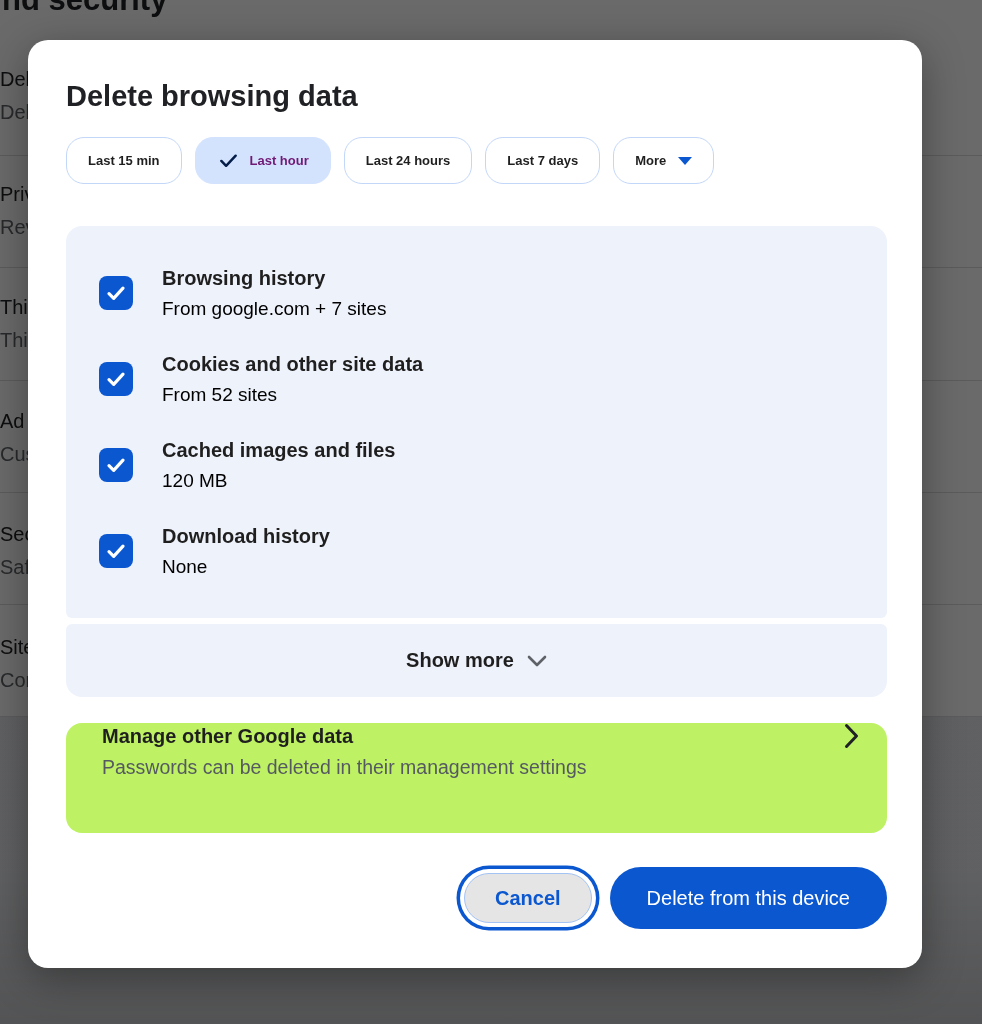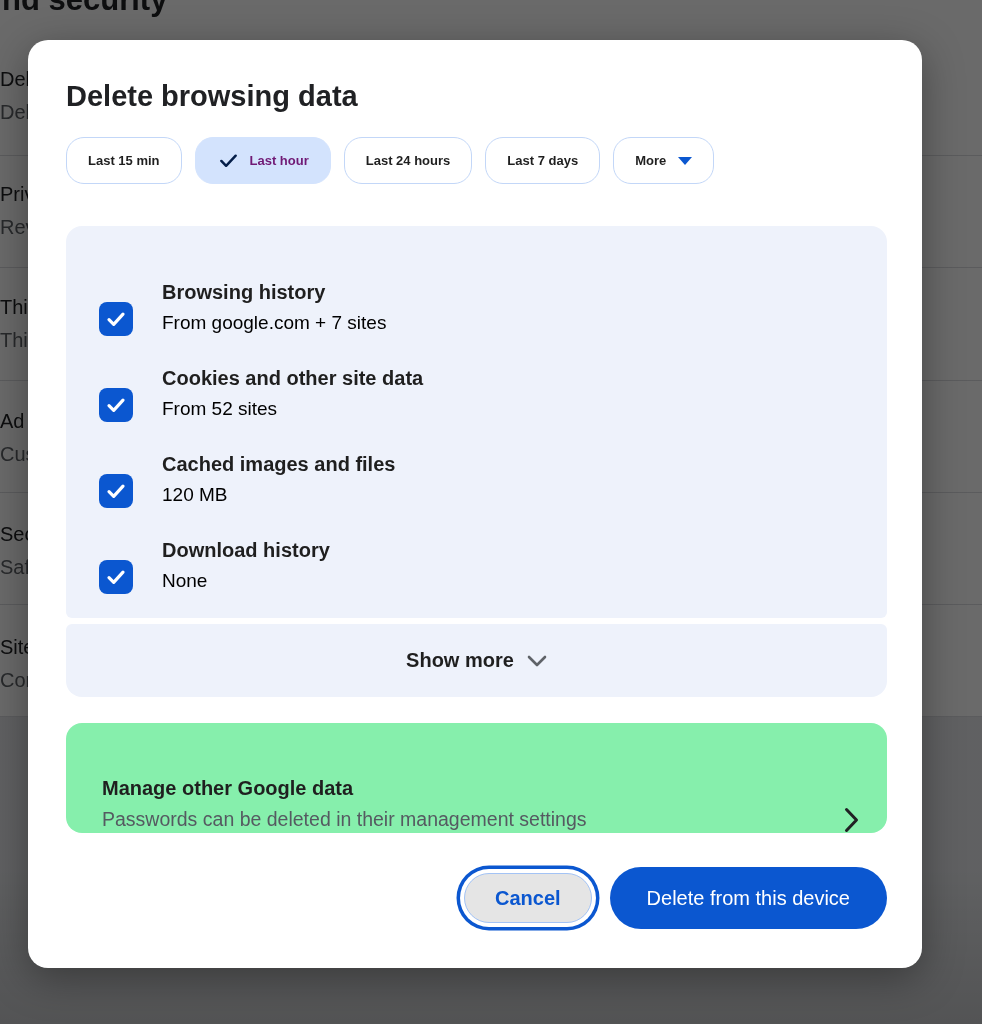--- a/index.html
+++ b/index.html
@@ -50,40 +50,40 @@
   .chip.selected { background: #d3e3fd; border-color: #d3e3fd; color: #701a75; }
   .chip .check { display: flex; }
   .chip .tri {
     width: 0; height: 0; margin-left: 2px;
     border-left: 7px solid transparent; border-right: 7px solid transparent;
     border-top: 8px solid #0b57d0;
   }
 
   
   .list-card { margin-top: 42px; background: #eef2fb; border-radius: 16px 16px 6px 6px; padding: 24px 0; }
-  .data-item { display: flex; align-items: flex-end; min-height: 86px; padding: 0 30px 0 33px; cursor: pointer; }
+  .data-item { display: flex; align-items: center; min-height: 86px; padding: 0 30px 0 33px; cursor: pointer; }
   .checkbox {
     width: 34px; height: 34px; flex: none; border-radius: 8px; background: #0b57d0;
     display: flex; align-items: center; justify-content: center; margin-right: 29px; cursor: pointer;
   }
   .item-texts { display: flex; flex-direction: column; }
   .item-label { font-size: 20px; font-weight: 700; color: #1f1f1f; line-height: 27px; }
   .item-detail { font-size: 19px; font-weight: 400; color: #000000; line-height: 27px; margin-top: 3px; }
 
   .show-more {
     margin-top: 6px; height: 73px; width: 100%;
     background: #eef2fb; border: none; border-radius: 6px 6px 16px 16px;
     display: flex; align-items: center; justify-content: center; gap: 13px;
     font-family: "Liberation Sans", sans-serif;
     font-size: 20px; font-weight: 600; color: #1f1f1f; cursor: pointer;
   }
 
   .manage-card {
-    margin-top: 26px; height: 110px; background: #86efac; border-radius: 16px;
-    display: flex; align-items: flex-end; padding: 0 28px 0 36px; cursor: pointer;
+    margin-top: 26px; height: 110px; background: #bef264; border-radius: 16px;
+    display: flex; align-items: flex-start; padding: 0 28px 0 36px; cursor: pointer;
   }
   .manage-texts { flex: 1; min-width: 0; }
   .manage-title { font-size: 20px; font-weight: 700; color: #1f1f1f; line-height: 27px; }
   .manage-sub { font-size: 19.5px; font-weight: 400; color: #555a61; line-height: 27px; margin-top: 4px; }
 
   
   .actions { margin-top: 34px; display: flex; justify-content: flex-end; align-items: center; }
   .btn { font-family: "Liberation Sans", sans-serif; cursor: pointer; }
   .btn-cancel {
     height: 50px; padding: 0 30px; border-radius: 25px;

